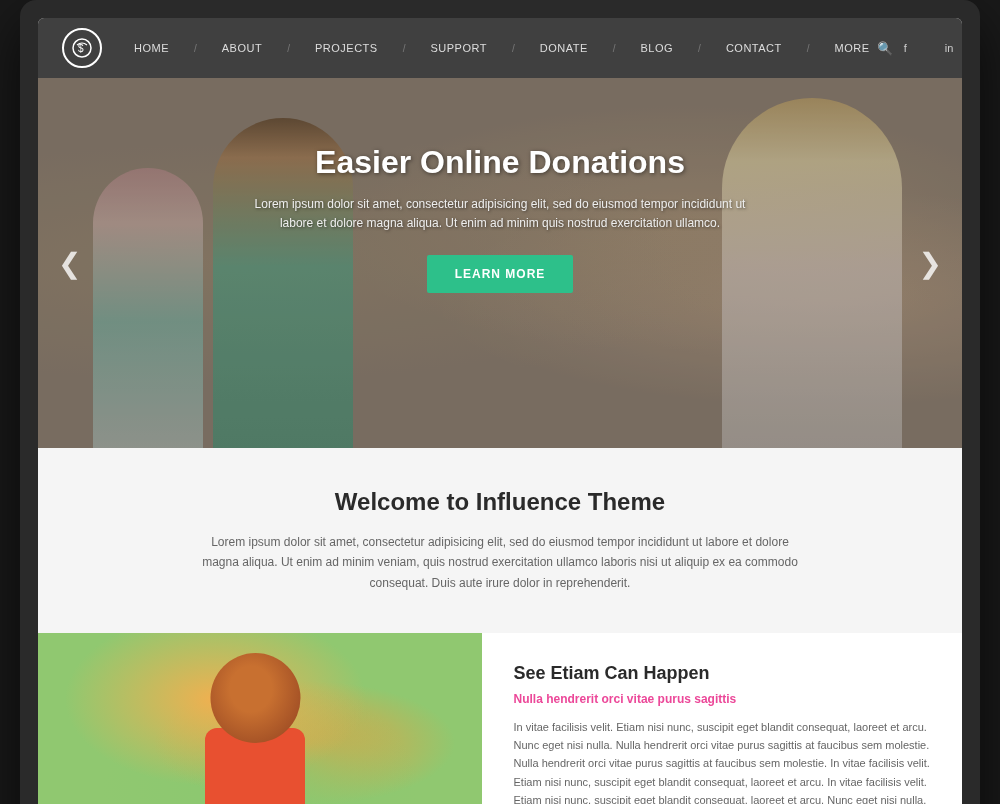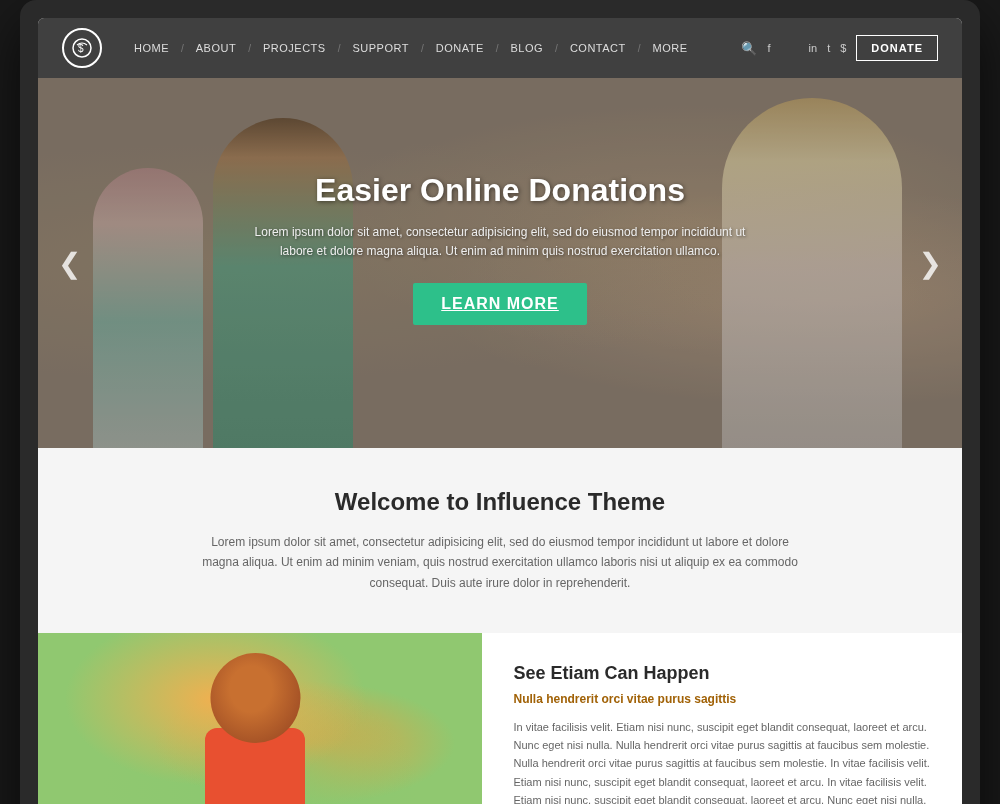--- a/index.html
+++ b/index.html
@@ -50,21 +50,21 @@
       display: flex;
       align-items: center;
       justify-content: center;
       color: #fff;
       font-size: 16px;
     }
 
     .nav-links {
       display: flex;
       align-items: center;
-      gap: 4px;
+      gap: 17px;
       flex: 1;
     }
 
     .nav-item {
       color: #ddd;
       font-size: 11px;
       letter-spacing: 0.5px;
       text-transform: uppercase;
       padding: 0 8px;
       cursor: pointer;
@@ -120,21 +120,21 @@
     .hero-overlay {
       position: absolute;
       inset: 0;
       background: rgba(0,0,0,0.25);
     }
 
     .hero-content {
       position: relative;
       z-index: 10;
       text-align: center;
-      padding-top: 94px;
+      padding-top: 66px;
     }
 
     .hero-title {
       color: #fff;
       font-size: 32px;
       font-weight: bold;
       text-shadow: 1px 1px 4px rgba(0,0,0,0.5);
       margin-bottom: 14px;
     }
 
@@ -145,27 +145,26 @@
       max-width: 500px;
       margin: 0 auto 22px;
       text-shadow: 1px 1px 3px rgba(0,0,0,0.5);
     }
 
     .hero-btn {
       background: #2dc08a;
       color: #fff;
       border: none;
       padding: 12px 28px;
-      font-size: 16px;
+      font-size: 12px;
       font-weight: bold;
       letter-spacing: 1px;
       text-transform: uppercase;
       cursor: pointer;
       border-radius: 2px;
-      text-decoration: underline;
     }
 
     .arrow-left, .arrow-right {
       position: absolute;
       top: 50%;
       transform: translateY(-50%);
       z-index: 20;
       color: #fff;
       font-size: 28px;
       cursor: pointer;
@@ -228,21 +227,21 @@
     .section-title {
       font-size: 18px;
       font-weight: bold;
       color: #2a2a2a;
       margin-bottom: 8px;
     }
 
     .section-subtitle {
       font-size: 12px;
       font-weight: bold;
-      color: #a16207;
+      color: #ec4899;
       margin-bottom: 12px;
     }
 
     .section-text {
       font-size: 11px;
       color: #666;
       line-height: 1.65;
       margin-bottom: 16px;
     }
   </style>

